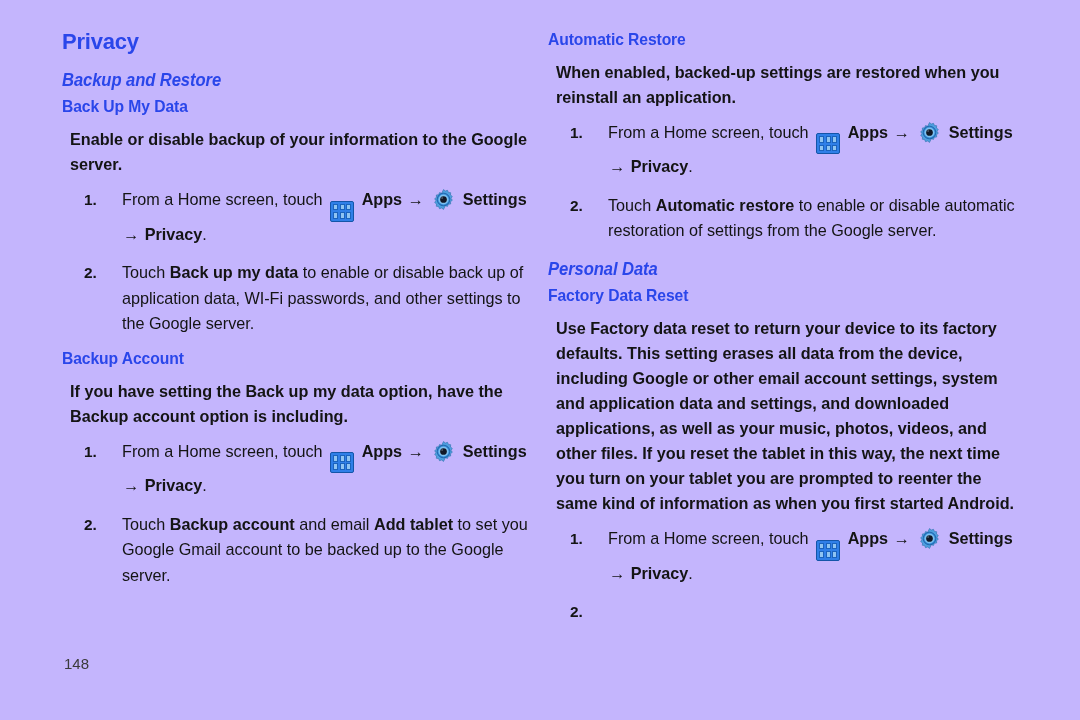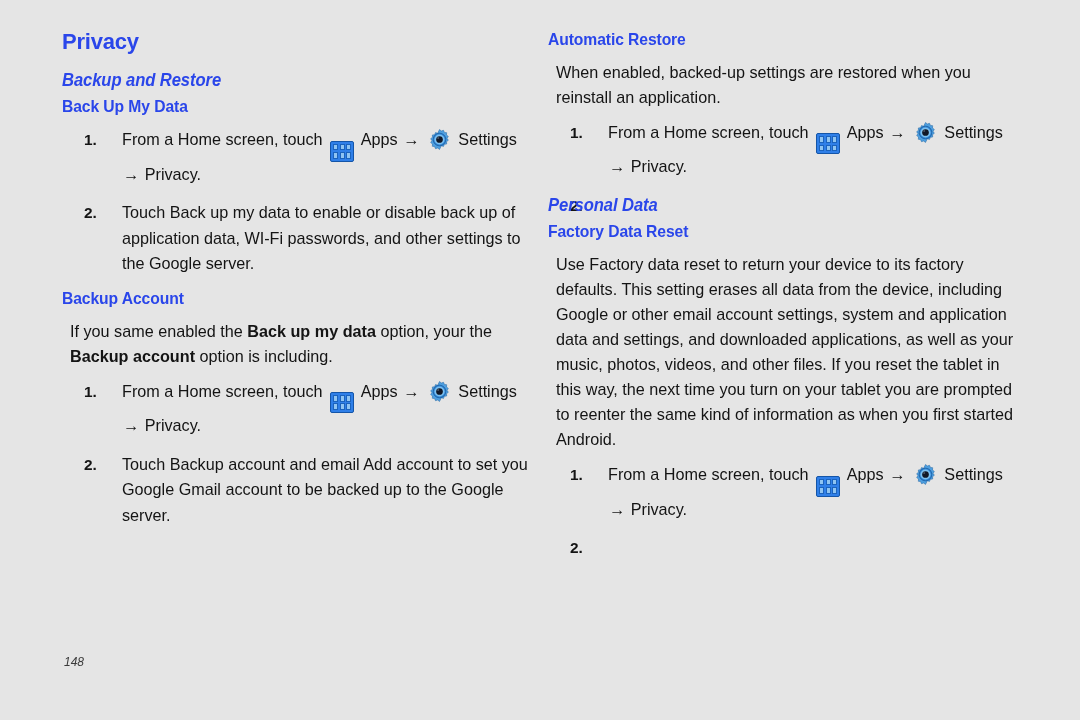--- a/index.html
+++ b/index.html
@@ -12,21 +12,21 @@
     height: 720px;
     font-family: "Liberation Sans", sans-serif;
     color: #1a1a1a;
     overflow: hidden;
   }
 
   .page {
     position: relative;
     width: 1080px;
     height: 720px;
-    background: #e5e5e5;
+    background: #c4b5fd;
   }
 
   .col {
     position: absolute;
     top: 30px;
     width: 470px;
   }
   .col-left  { left: 62px; }
   .col-right { left: 548px; }
 
@@ -62,21 +62,21 @@
   }
 
   
   .para {
     font-size: 16.2px;
     line-height: 25px;
     margin: 0 0 14px 0;
     padding-left: 8px;
     color: #141414;
   }
-  .para.tight { margin-bottom: 10px; }
+  .para.tight { margin-bottom: 10px; font-weight: bold; }
 
   
   .steps {
     list-style: none;
     margin: 0 0 12px 0;
     padding: 0;
   }
   .step {
     position: relative;
     padding-left: 60px;
@@ -86,21 +86,21 @@
     color: #141414;
   }
   .step:last-child { margin-bottom: 0; }
   .step-num {
     position: absolute;
     left: 22px;
     top: 0;
     font-weight: bold;
     font-size: 15.4px;
   }
-  .step b, .bold { font-weight: normal; }
+  .step b, .bold { font-weight: bold; }
 
   
   .icon-inline {
     display: inline-block;
     vertical-align: -5px;
     margin: 0 3px;
   }
 
   .apps-icon {
     width: 24px;
@@ -128,38 +128,38 @@
     vertical-align: -6px;
   }
 
   .arrow { font-weight: bold; padding: 0 1px; }
 
   
   .page-number {
     position: absolute;
     left: 64px;
     top: 655px;
-    font-size: 12px;
+    font-size: 15px;
     color: #3b3b3b;
-    font-style: italic;
   }
 </style>
 </head>
 <body>
 
 <div class="page">
 
   <div class="col col-left">
 
     <h1 class="h1">Privacy</h1>
 
 
     <h2 class="h2">Backup and Restore</h2>
 
     <h3 class="h3">Back Up My Data</h3>
+    <p class="para tight">Enable or disable backup of your information to the Google server.</p>
 
     <ol class="steps">
       <li class="step">
         <span class="step-num">1.</span>
         <span>From a Home screen, touch </span><span class="icon-inline apps-icon">
             <i></i>
             <i></i>
             <i></i>
             <i></i>
             <i></i>
@@ -174,45 +174,45 @@
             <circle cx="10.6" cy="10.4" r="1.1" fill="#4b5563"></circle>
           </svg> <b>Settings</b><br><b class="arrow">→</b> <b>Privacy</b><span>.</span>
       </li>
       <li class="step">
         <span class="step-num">2.</span>
         <span><span>Touch </span><b>Back up my data</b><span> to enable or disable back up of application data, WI-Fi passwords, and other settings to the Google server.</span></span>
       </li>
     </ol>
 
     <h3 class="h3">Backup Account</h3>
-    <p class="para tight"><span>If you same enabled the </span><b>Back up my data</b><span> option, your the </span><b>Backup account</b><span> option is including.</span></p>
-
-    <ol class="steps">
-      <li class="step">
-        <span class="step-num">1.</span>
-        <span>From a Home screen, touch </span><span class="icon-inline apps-icon">
-            <i></i>
-            <i></i>
-            <i></i>
-            <i></i>
-            <i></i>
-            <i></i>
-          </span> <b>Apps</b> <b class="arrow">→</b> <svg class="icon-inline gear-icon" viewBox="0 0 24 24">
-            <g fill="#4d9fe0" stroke="#2f6ea8" stroke-width="0.6">
-              <path d="M12 1.6l1.9 1.5 2.3-.7.9 2.2 2.4.3-.2 2.4 1.9 1.5-1.3 2 1.3 2-1.9 1.5.2 2.4-2.4.3-.9 2.2-2.3-.7L12 22.4l-1.9-1.5-2.3.7-.9-2.2-2.4-.3.2-2.4-1.9-1.5 1.3-2-1.3-2 1.9-1.5-.2-2.4 2.4-.3.9-2.2 2.3.7z"></path>
-            </g>
-            <circle cx="12" cy="12" r="6.6" fill="#2f86d6" stroke="#1c5c9e" stroke-width="0.8"></circle>
-            <circle cx="12" cy="12" r="5.3" fill="#7dc0ef"></circle>
-            <circle cx="12" cy="12" r="3.5" fill="#111827"></circle>
-            <circle cx="10.6" cy="10.4" r="1.1" fill="#4b5563"></circle>
-          </svg> <b>Settings</b><br><b class="arrow">→</b> <b>Privacy</b><span>.</span>
-      </li>
-      <li class="step">
-        <span class="step-num">2.</span>
-        <span><span>Touch </span><b>Backup account</b><span> and email </span><b>Add account</b><span> to set you Google Gmail account to be backed up to the Google server.</span></span>
+    <p class="para tight"><span>If you have setting the </span><b>Back up my data</b><span> option, have the </span><b>Backup account</b><span> option is including.</span></p>
+
+    <ol class="steps">
+      <li class="step">
+        <span class="step-num">1.</span>
+        <span>From a Home screen, touch </span><span class="icon-inline apps-icon">
+            <i></i>
+            <i></i>
+            <i></i>
+            <i></i>
+            <i></i>
+            <i></i>
+          </span> <b>Apps</b> <b class="arrow">→</b> <svg class="icon-inline gear-icon" viewBox="0 0 24 24">
+            <g fill="#4d9fe0" stroke="#2f6ea8" stroke-width="0.6">
+              <path d="M12 1.6l1.9 1.5 2.3-.7.9 2.2 2.4.3-.2 2.4 1.9 1.5-1.3 2 1.3 2-1.9 1.5.2 2.4-2.4.3-.9 2.2-2.3-.7L12 22.4l-1.9-1.5-2.3.7-.9-2.2-2.4-.3.2-2.4-1.9-1.5 1.3-2-1.3-2 1.9-1.5-.2-2.4 2.4-.3.9-2.2 2.3.7z"></path>
+            </g>
+            <circle cx="12" cy="12" r="6.6" fill="#2f86d6" stroke="#1c5c9e" stroke-width="0.8"></circle>
+            <circle cx="12" cy="12" r="5.3" fill="#7dc0ef"></circle>
+            <circle cx="12" cy="12" r="3.5" fill="#111827"></circle>
+            <circle cx="10.6" cy="10.4" r="1.1" fill="#4b5563"></circle>
+          </svg> <b>Settings</b><br><b class="arrow">→</b> <b>Privacy</b><span>.</span>
+      </li>
+      <li class="step">
+        <span class="step-num">2.</span>
+        <span><span>Touch </span><b>Backup account</b><span> and email </span><b>Add tablet</b><span> to set you Google Gmail account to be backed up to the Google server.</span></span>
       </li>
     </ol>
 
   </div>
 
   <div class="col col-right">
 
     <h3 class="h3" style="margin-top:0;">Automatic Restore</h3>
     <p class="para tight">When enabled, backed-up settings are restored when you reinstall an application.</p>
 
@@ -231,20 +231,21 @@
               <path d="M12 1.6l1.9 1.5 2.3-.7.9 2.2 2.4.3-.2 2.4 1.9 1.5-1.3 2 1.3 2-1.9 1.5.2 2.4-2.4.3-.9 2.2-2.3-.7L12 22.4l-1.9-1.5-2.3.7-.9-2.2-2.4-.3.2-2.4-1.9-1.5 1.3-2-1.3-2 1.9-1.5-.2-2.4 2.4-.3.9-2.2 2.3.7z"></path>
             </g>
             <circle cx="12" cy="12" r="6.6" fill="#2f86d6" stroke="#1c5c9e" stroke-width="0.8"></circle>
             <circle cx="12" cy="12" r="5.3" fill="#7dc0ef"></circle>
             <circle cx="12" cy="12" r="3.5" fill="#111827"></circle>
             <circle cx="10.6" cy="10.4" r="1.1" fill="#4b5563"></circle>
           </svg> <b>Settings</b><br><b class="arrow">→</b> <b>Privacy</b><span>.</span>
       </li>
       <li class="step">
         <span class="step-num">2.</span>
+        <span><span>Touch </span><b>Automatic restore</b><span> to enable or disable automatic restoration of settings from the Google server.</span></span>
       </li>
     </ol>
 
     <h2 class="h2">Personal Data</h2>
 
     <h3 class="h3">Factory Data Reset</h3>
     <p class="para tight">Use Factory data reset to return your device to its factory defaults. This setting erases all data from the device, including Google or other email account settings, system and application data and settings, and downloaded applications, as well as your music, photos, videos, and other files. If you reset the tablet in this way, the next time you turn on your tablet you are prompted to reenter the same kind of information as when you first started Android.</p>
 
     <ol class="steps">
       <li class="step">

